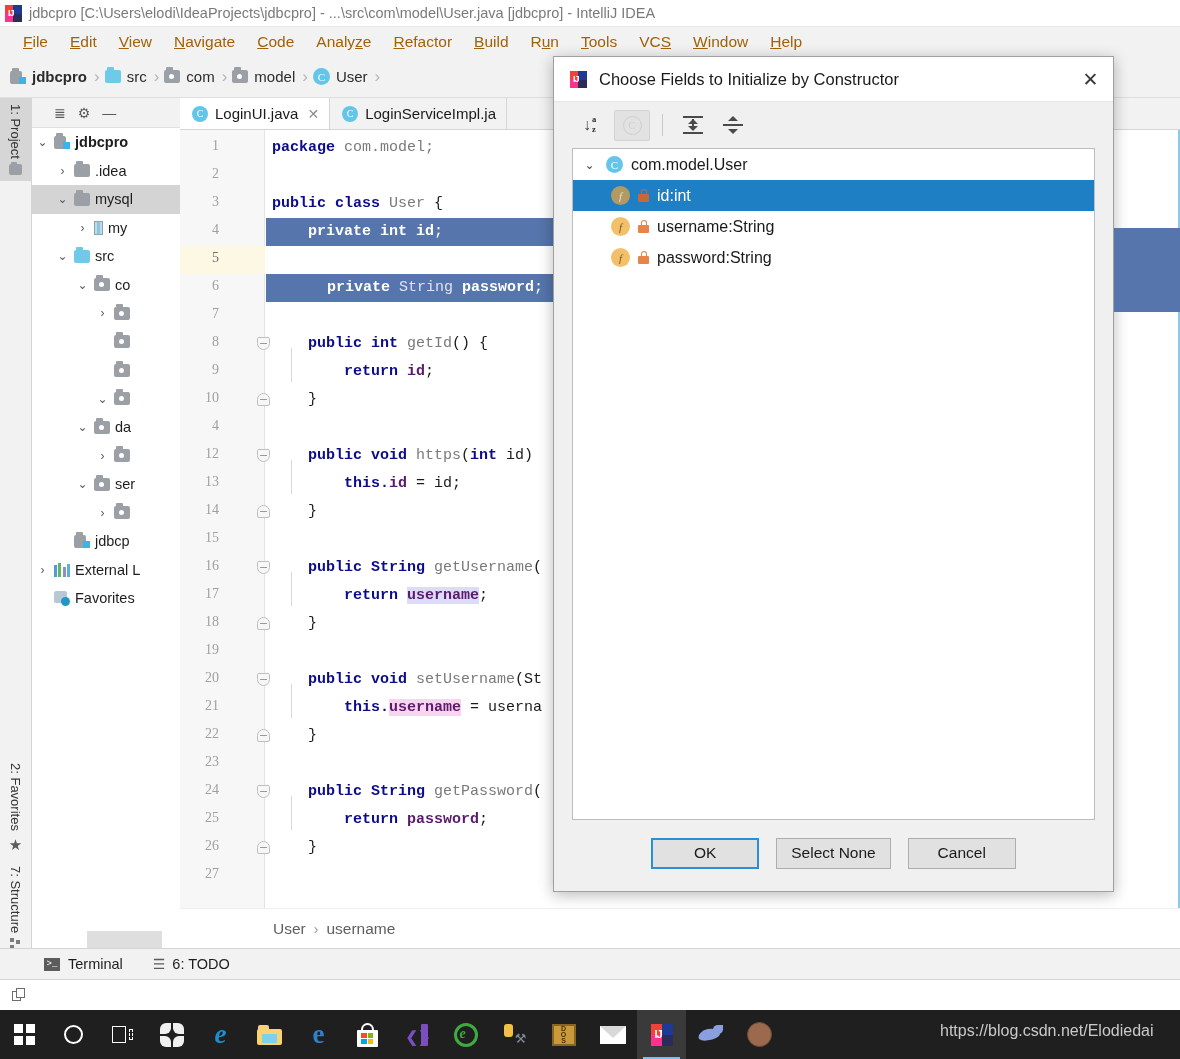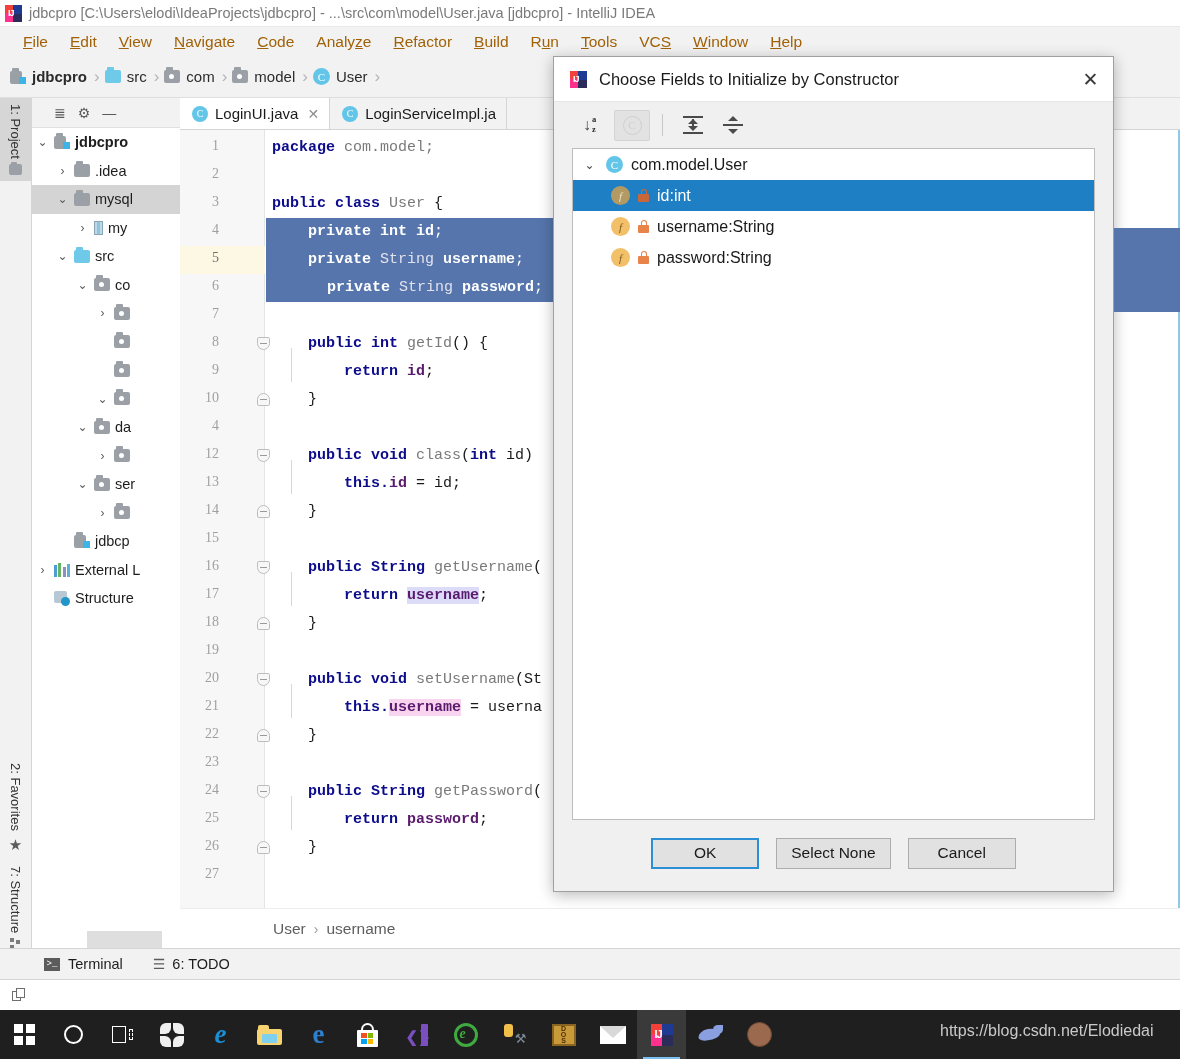--- a/index.html
+++ b/index.html
@@ -566,21 +566,21 @@
           <i></i>
         </span>
         <span class="tlabel">External L</span>
       </div>
       <div class="tnode" style="padding-left: 4px;">
         <span class="tarrow"></span>
         <span class="ico-scratch">
           <i class="s-b"></i>
           <i class="s-c"></i>
         </span>
-        <span class="tlabel">Structure</span>
+        <span class="tlabel">Favorites</span>
       </div>
     </div>
   <div class="panel-bottom-strip">
     <div class="nub"></div>
   </div>
 
   <div class="editor-wrap">
     <div class="tabs" id="tabs">
         <div class="tab active">
           <span class="ico-class-sm">C</span>
@@ -653,32 +653,29 @@
           </div>
           <div class="gutter-line" style="top: 736px;">27</div>
         </div>
       <div class="code-lines" id="codelines">
           <div class="cline" style="top: 4px;"><span class="kw">package </span><span class="id">com.model;</span></div>
           <div class="cline" style="top: 32px;"></div>
           <div class="cline" style="top: 60px;"><span class="kw">public class </span><span class="id">User </span><span class="pln">{</span></div>
           <div class="sel-band" style="top: 88px; left: 0px; width: 305px;">
             <div class="cline" style="position: static;"><span class="kw">    private int </span><span class="fld">id</span><span class="pln">;</span></div>
           </div>
-          <div class="sel-band" style="top: 116px; left: 0px; width: 340px;">
-            <div class="cline" style="position: static;"><span class="kw">    private </span><span class="id">String </span><span class="fld">username</span><span class="pln">;</span></div>
-          </div>
           <div class="sel-band" style="top: 144px; left: 0px; width: 350px;">
             <div class="cline" style="position: static; padding-left: 25px;"><span class="kw">    private </span><span class="id">String </span><span class="fld">password</span><span class="pln">;</span></div>
           </div>
           <div class="cline" style="top: 172px;"></div>
           <div class="cline" style="top: 200px;"><span class="kw">    public int </span><span class="id">getId</span><span class="pln">() {</span></div>
           <div class="cline" style="top: 228px;"><span class="kw">        return </span><span class="fld">id</span><span class="pln">;</span></div>
           <div class="cline" style="top: 256px;"><span class="pln">    }</span></div>
           <div class="cline" style="top: 284px;"></div>
-          <div class="cline" style="top: 312px;"><span class="kw">    public void </span><span class="id">class</span><span class="pln">(</span><span class="kw">int </span><span class="pln">id</span><span class="pln">)</span></div>
+          <div class="cline" style="top: 312px;"><span class="kw">    public void </span><span class="id">https</span><span class="pln">(</span><span class="kw">int </span><span class="pln">id</span><span class="pln">)</span></div>
           <div class="cline" style="top: 340px;"><span class="kw">        this.</span><span class="fld">id</span><span class="pln"> = id;</span></div>
           <div class="cline" style="top: 368px;"><span class="pln">    }</span></div>
           <div class="cline" style="top: 396px;"></div>
           <div class="cline" style="top: 424px;"><span class="kw">    public String </span><span class="id">getUsername</span><span class="pln">(</span></div>
           <div class="cline" style="top: 452px;"><span class="kw">        return </span><span class="fld hl-read">username</span><span class="pln">;</span></div>
           <div class="cline" style="top: 480px;"><span class="pln">    }</span></div>
           <div class="cline" style="top: 508px;"></div>
           <div class="cline" style="top: 564px;"><span class="kw">        this.</span><span class="fld hl-write">username</span><span class="pln"> = userna</span></div>
           <div class="cline" style="top: 536px;"><span class="kw">    public void </span><span class="id">setUsername</span><span class="pln">(St</span></div>
           <div class="cline" style="top: 592px;"><span class="pln">    }</span></div>

